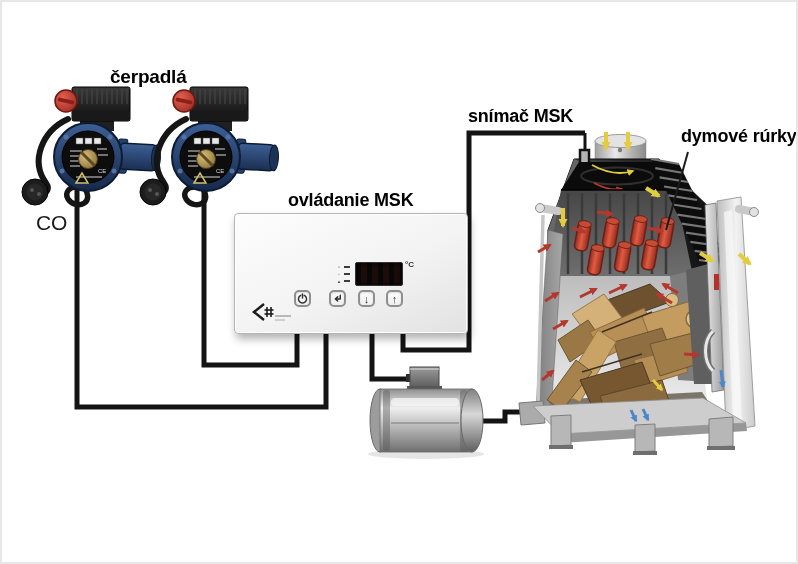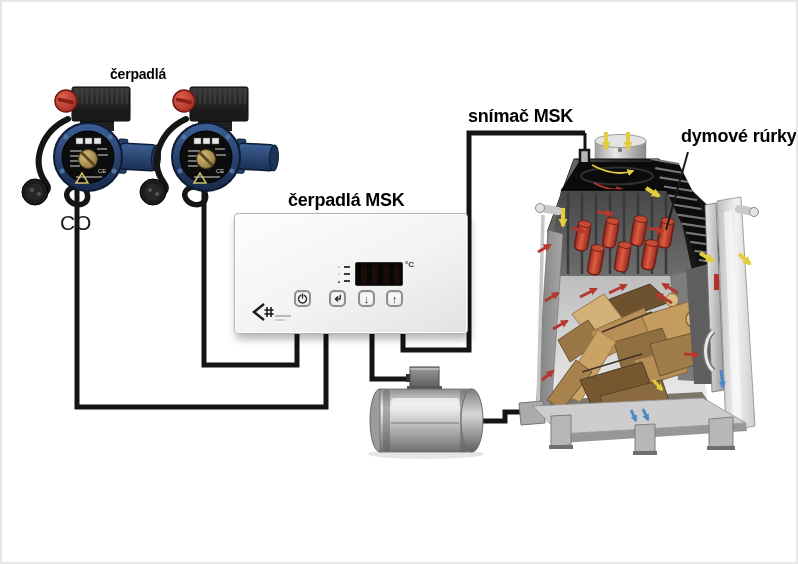--- a/index.html
+++ b/index.html
@@ -4,22 +4,22 @@
 <style>
   html,body{margin:0;padding:0;background:#fff;}
   #stage{
     position:relative;width:798px;height:564px;background:#fff;
     font-family:"Liberation Sans",sans-serif;overflow:hidden;
     box-sizing:border-box;border:2px solid #e7e7e7;
   }
   #art{position:absolute;left:0;top:0;}
   .lbl{position:absolute;color:#000;font-weight:bold;font-size:18px;
        letter-spacing:-0.2px;white-space:nowrap;}
-  .lbl-pumps{left:108px;top:64px;font-size:14px;}
-  .lbl-co{left:34px;top:209px;font-weight:normal;font-size:21px;color:#1a1a1a;margin-left:24px;}
+  .lbl-pumps{left:108px;top:64px;font-size:19px;}
+  .lbl-co{left:34px;top:209px;font-weight:normal;font-size:21px;color:#1a1a1a;}
   .lbl-controller{left:286px;top:188px;}
   .lbl-sensor{left:466px;top:104px;}
   .lbl-smoke{left:679px;top:124px;}
   .lbl-damper{left:379px;top:452px;}
 
   
   .panel{
     position:absolute;left:232px;top:211px;width:232px;height:119px;
     background:linear-gradient(155deg,#fdfdfd 0%,#f3f3f3 55%,#e2e2e2 100%);
     border:1px solid #b5b5b5;border-radius:4px;
@@ -459,17 +459,17 @@
     </svg>
   </div>
   <div class="logo-bars">
     <div class="bar1"></div>
         <div class="bar2"></div>
   </div>
 </div>
 
 <div class="lbl lbl-pumps">čerpadlá</div>
 <div class="lbl lbl-co">CO</div>
-<div class="lbl lbl-controller">čerpadlá MSK</div>
+<div class="lbl lbl-controller">ovládanie MSK</div>
 <div class="lbl lbl-sensor">snímač MSK</div>
 <div class="lbl lbl-smoke">dymové rúrky</div>
 
 </div>
 
 </body></html>

